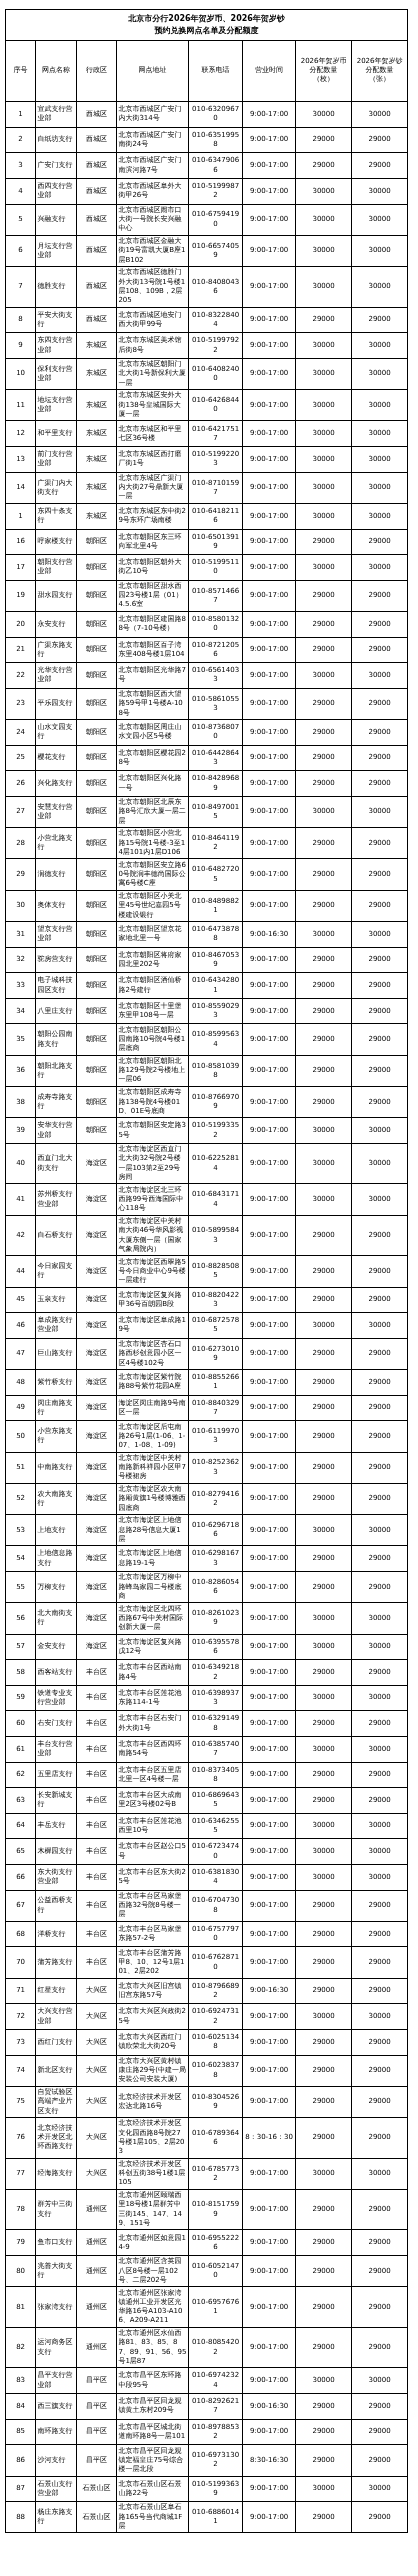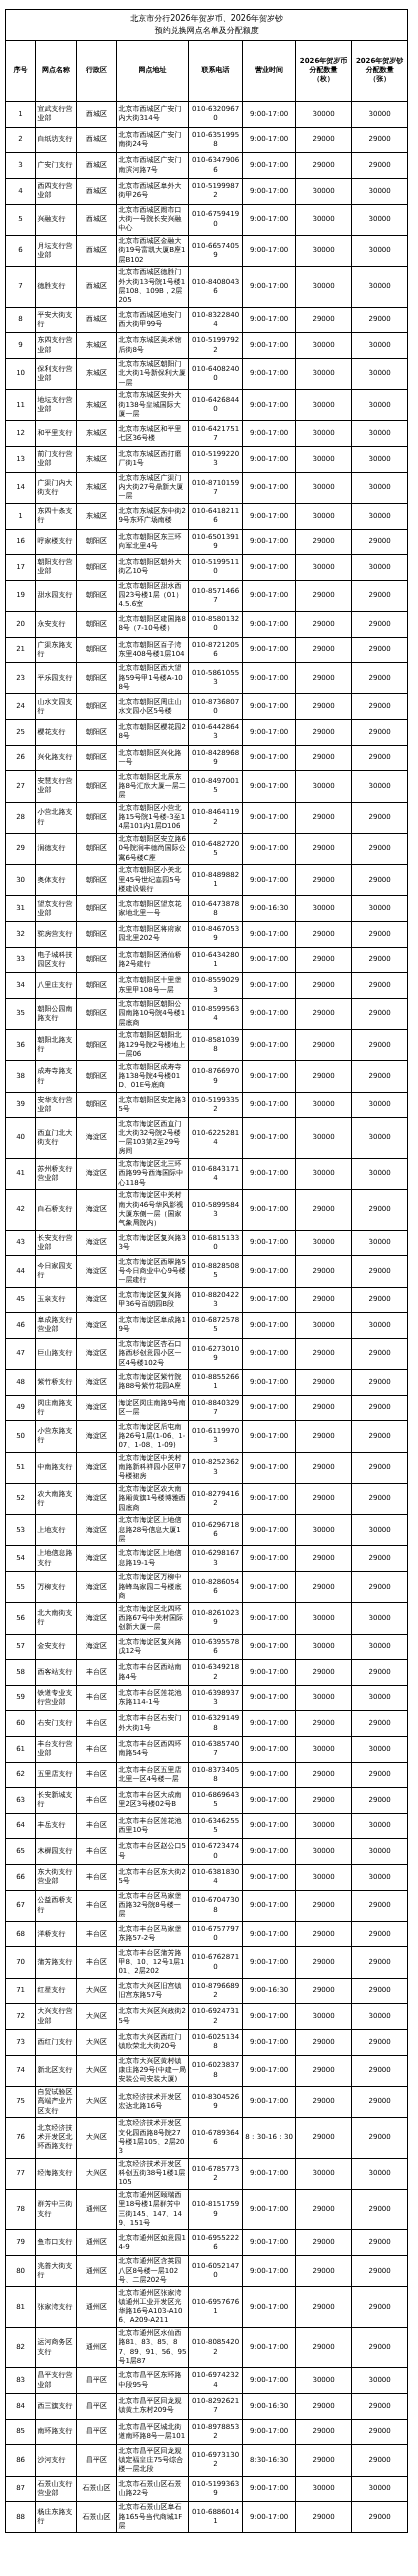--- a/index.html
+++ b/index.html
@@ -1,21 +1,21 @@
 <!DOCTYPE html>
 <html style="font-size:10.3px"><head>
 <meta charset="utf-8">
 <style>
   html,body { margin:0; padding:0; background:#ffffff; }
   body { width:418px; font-family:"DejaVu Sans","Liberation Sans",sans-serif; color:#000; }
   .page { padding:9px 5.1px 13px 5.1px; }
   table.main { border-collapse:collapse; table-layout:fixed; width:403px; border:1.3px solid #000; }
   td, th { border:0.6px solid #000; padding:1.3px 1.3px; font-size:7px; line-height:1.32; vertical-align:middle; text-align:center; word-break:break-all; }
-  th { font-weight:bold; white-space:pre-line; }
-  .title-cell { font-weight:normal; font-size:8px; padding:3.2px 1.3px; line-height:1.45; }
+  th { font-weight:normal; white-space:pre-line; }
+  .title-cell { font-weight:bold; font-size:8px; padding:3.2px 1.3px; line-height:1.45; }
   td.l { text-align:left; }
   td.hours { white-space:pre-line; }
   tr.r td { height:22px; }
 </style>
 </head>
 <body>
 
 <div class="page">
   <table class="main">
     <colgroup>
@@ -265,20 +265,30 @@
     <td>21</td>
     <td class="l">广渠东路支行</td>
     <td>朝阳区</td>
     <td class="l">北京市朝阳区百子湾东里408号楼1层104</td>
     <td>010-87212056</td>
     <td class="hours">9:00-17:00</td>
     <td>29000</td>
     <td>29000</td>
   </tr>
 
+  <tr class="r">
+    <td>22</td>
+    <td class="l">光华支行营业部</td>
+    <td>朝阳区</td>
+    <td class="l">北京市朝阳区光华路7号</td>
+    <td>010-65614033</td>
+    <td class="hours">9:00-17:00</td>
+    <td>30000</td>
+    <td>30000</td>
+  </tr>
 
   <tr class="r">
     <td>23</td>
     <td class="l">平乐园支行</td>
     <td>朝阳区</td>
     <td class="l">北京市朝阳区西大望路59号甲1号楼A-108号</td>
     <td>010-58610553</td>
     <td class="hours">9:00-17:00</td>
     <td>29000</td>
     <td>29000</td>
@@ -476,30 +486,20 @@
     <td>42</td>
     <td class="l">白石桥支行</td>
     <td>海淀区</td>
     <td class="l">北京市海淀区中关村南大街46号华风影视大厦东侧一层（国家气象局院内）</td>
     <td>010-58995843</td>
     <td class="hours">9:00-17:00</td>
     <td>29000</td>
     <td>29000</td>
   </tr>
 
-  <tr class="r">
-    <td>43</td>
-    <td class="l">长安支行营业部</td>
-    <td>海淀区</td>
-    <td class="l">北京市海淀区复兴路33号</td>
-    <td>010-68151330</td>
-    <td class="hours">9:00-17:00</td>
-    <td>30000</td>
-    <td>30000</td>
-  </tr>
 
   <tr class="r">
     <td>44</td>
     <td class="l">今日家园支行</td>
     <td>海淀区</td>
     <td class="l">北京市海淀区西翠路5号今日商业中心9号楼一层建行</td>
     <td>010-88285085</td>
     <td class="hours">9:00-17:00</td>
     <td>29000</td>
     <td>29000</td>

